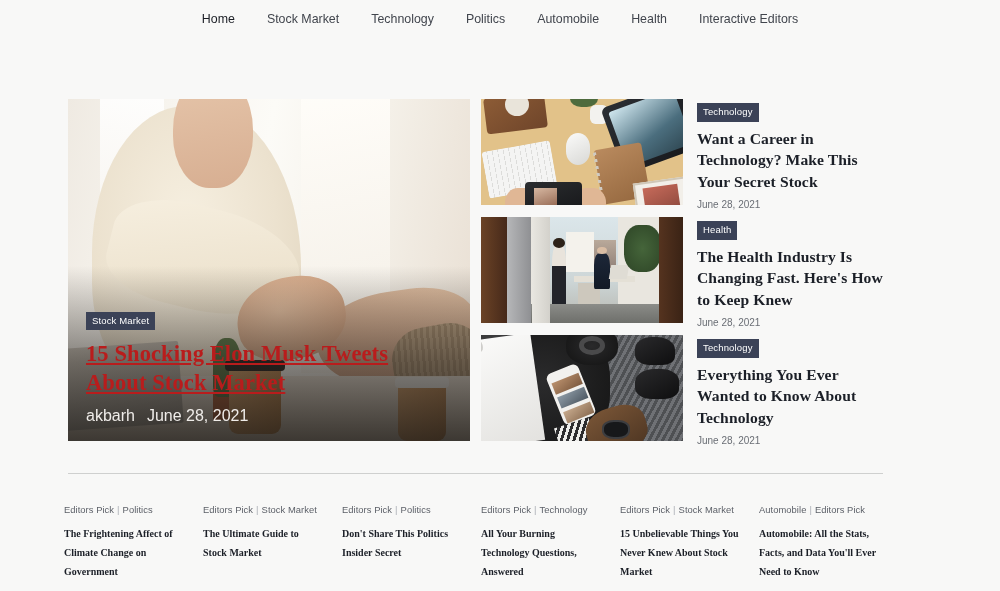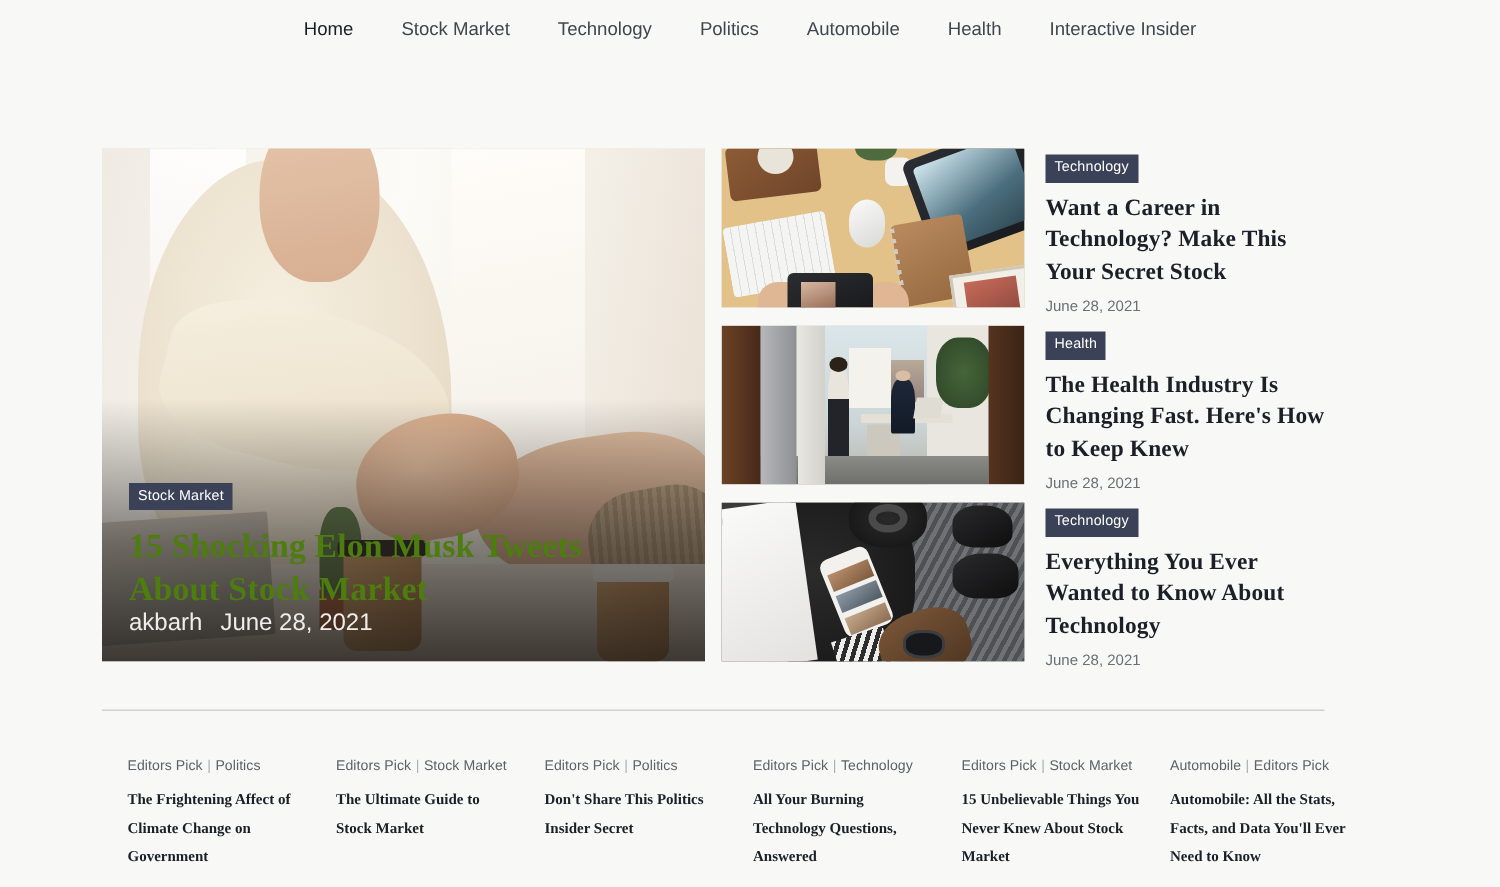--- a/index.html
+++ b/index.html
@@ -119,24 +119,25 @@
     line-height: 1;
     padding: 4px 6px 5px;
     letter-spacing: .15px;
     margin-bottom: 9px;
   }
   .hero h2 {
     font-family: "Liberation Serif", serif;
     font-weight: bold;
     font-size: 22.5px;
     line-height: 29px;
-    color: #4d7c0f;
+    color: #b91c1c;
     letter-spacing: .1px;
-    margin-bottom: 0;
+    margin-bottom: 10px;
     max-width: 360px;
+    text-decoration: underline;
   }
   .hero .byline {
     font-size: 16px;
     color: #efece9;
     display: flex;
     gap: 12px;
   }
 
   
   .sidelist {
@@ -183,21 +184,20 @@
     width: 815px;
     height: 1px;
     background: #cfd0cf;
   }
   .picks {
     position: absolute;
     left: 64px;
     top: 494px;
     width: 872px;
     display: flex;
-    margin-left: 21px;
   }
   .pick {
     width: 139px;
     padding-right: 17px;
     cursor: pointer;
   }
   .pick .cats {
     font-size: 9.4px;
     color: #5d6169;
     letter-spacing: .05px;
@@ -369,21 +369,21 @@
 <div class="page">
 
 
   <nav class="nav">
     <a class="active">Home</a>
     <a>Stock Market</a>
     <a>Technology</a>
     <a>Politics</a>
     <a>Automobile</a>
     <a>Health</a>
-    <a>Interactive Insider</a>
+    <a>Interactive Editors</a>
   </nav>
 
   <div class="content">
 
     <article class="hero">
       <div class="art img">
         <div class="hs-bg"></div>
         <div class="hs-win1"></div>
           <div class="hs-win2"></div>
         <div class="hs-torso"></div>

